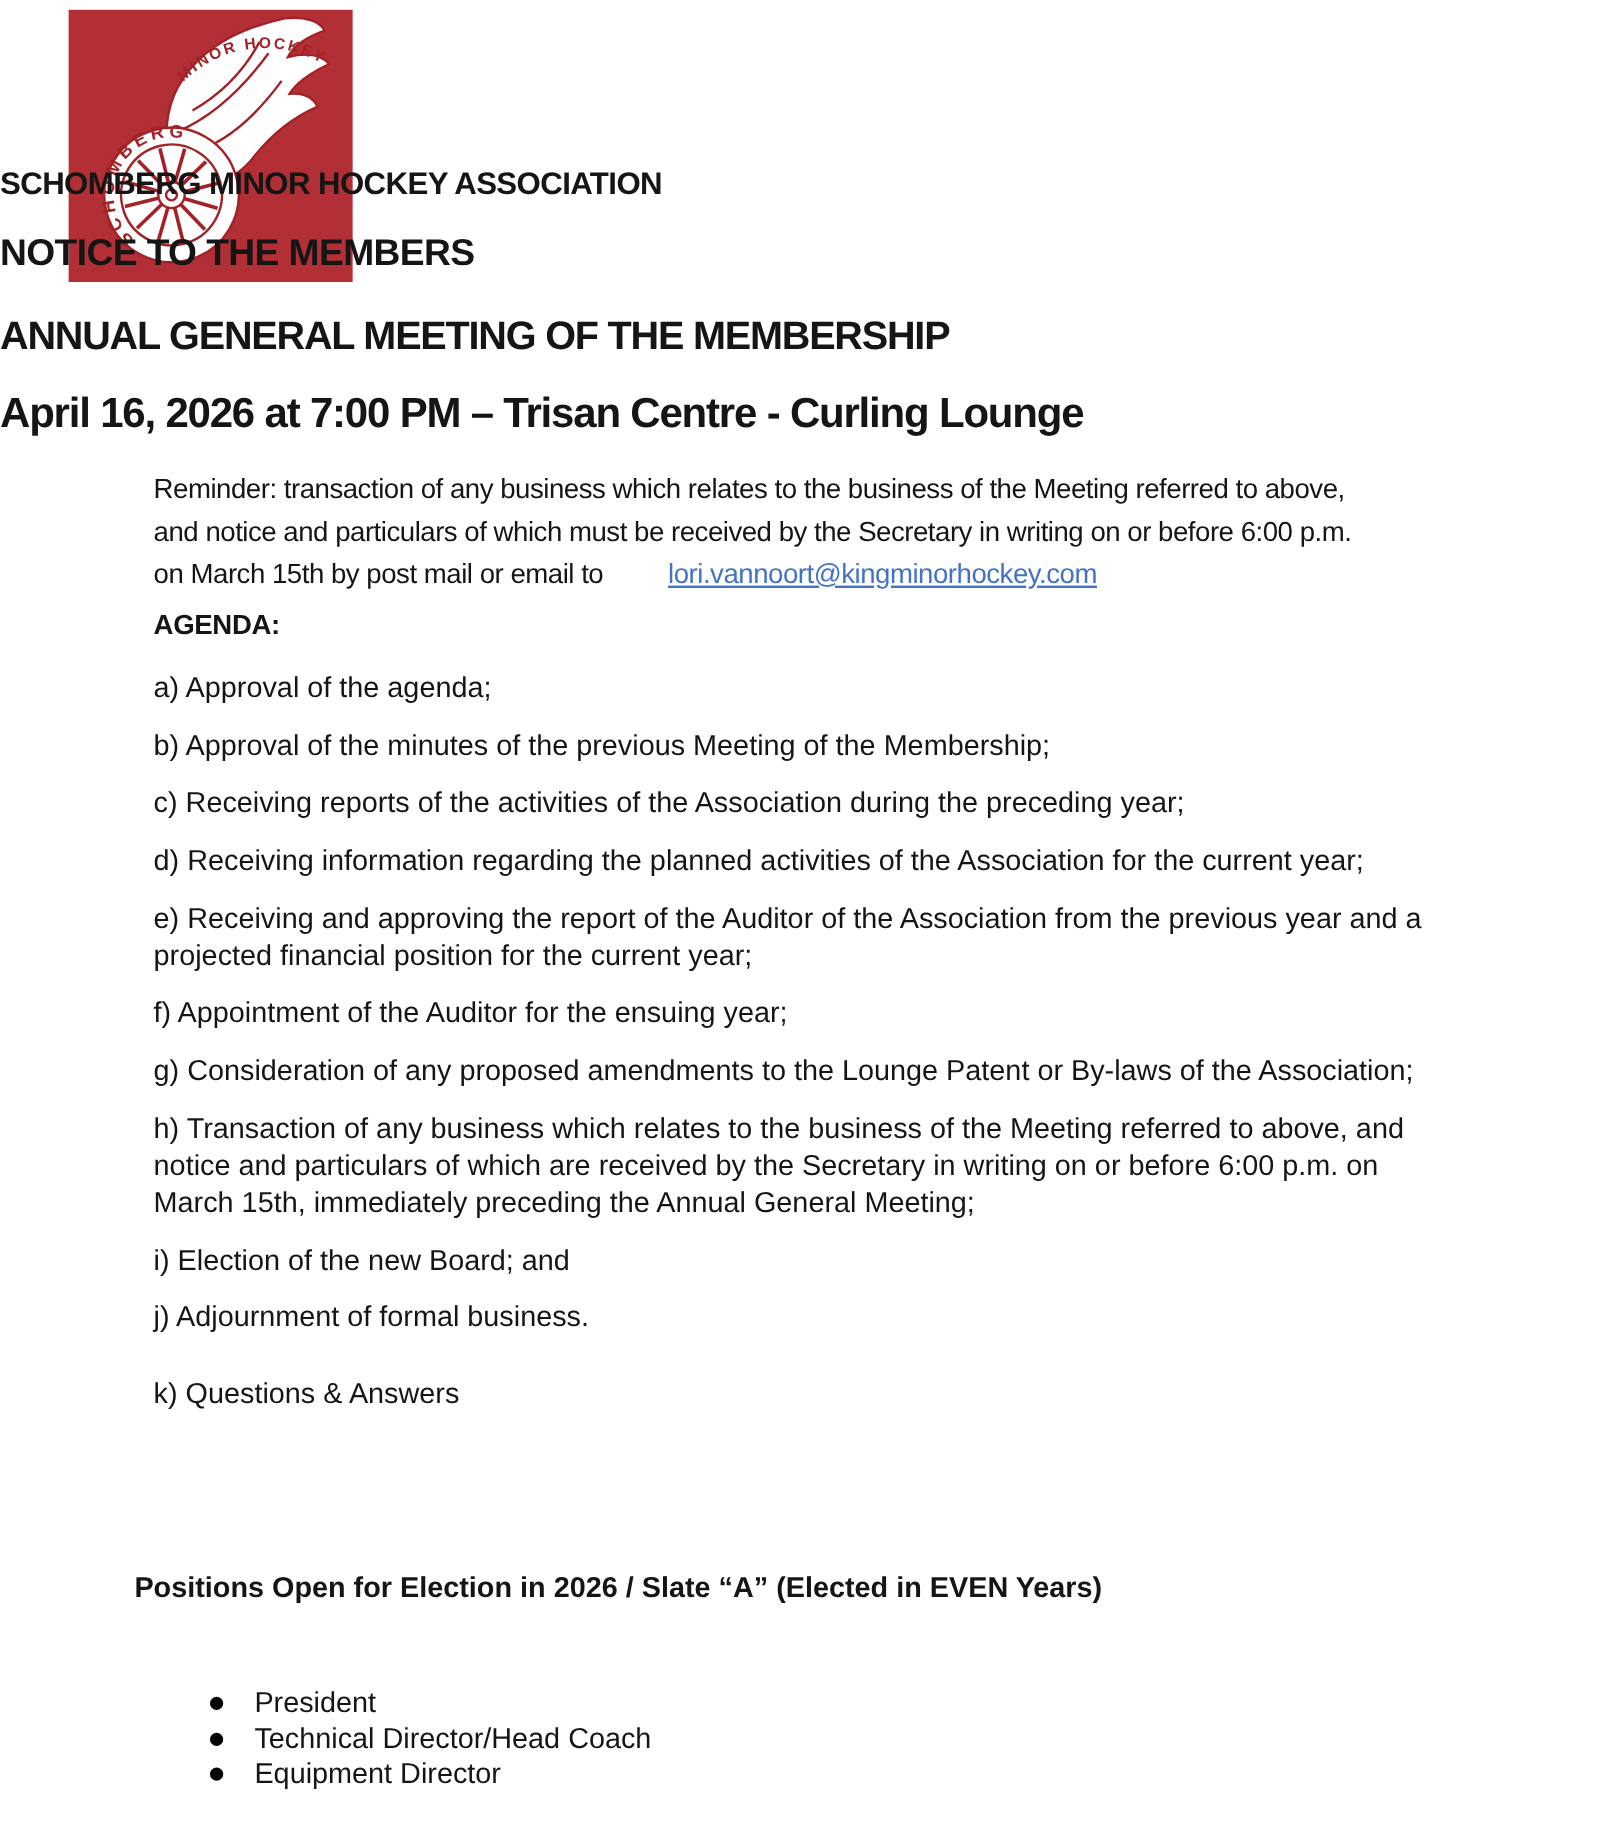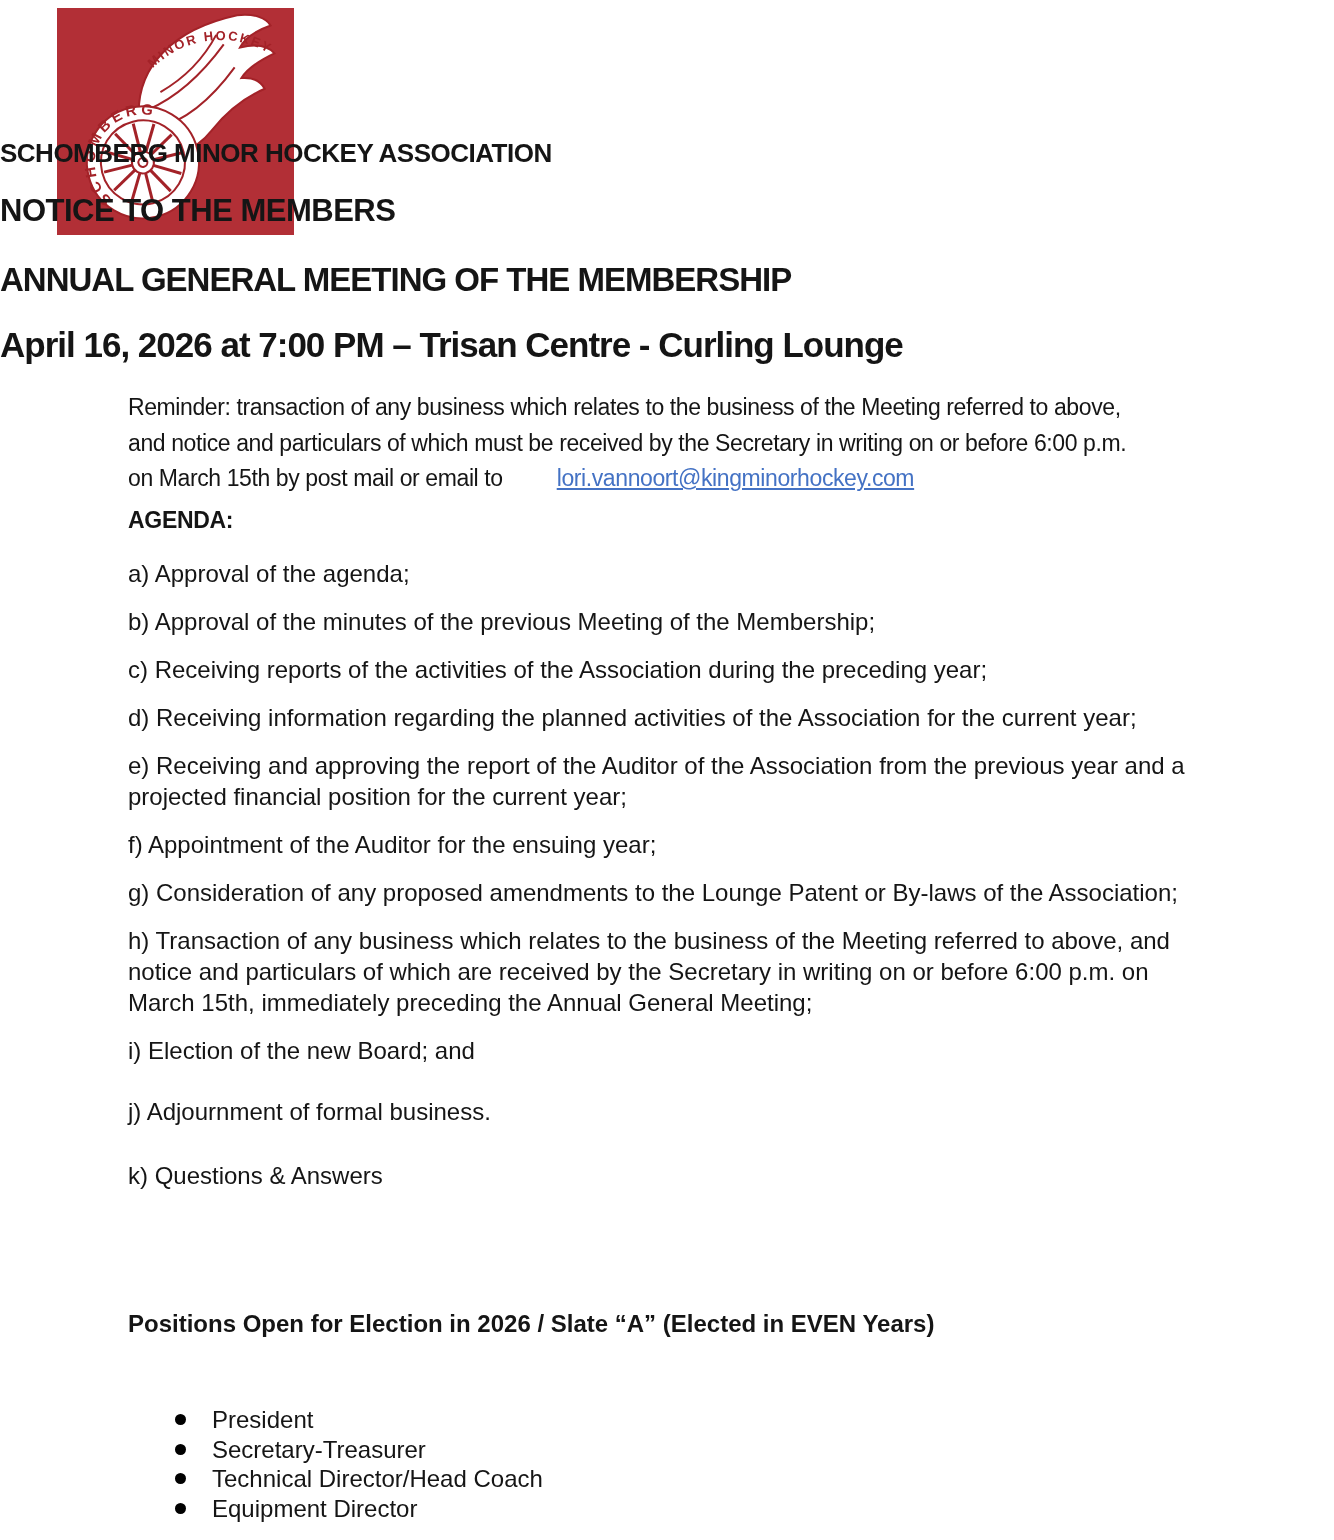--- a/index.html
+++ b/index.html
@@ -32,25 +32,25 @@
   .reminder b { font-weight:normal; }
   .email { text-decoration:underline; cursor:pointer;margin-left:48px; }
 
   
   .agenda-label { position:absolute; left:128px; top:507px;
                   font-size:23px; font-weight:bold; letter-spacing:-0.3px; }
   ol.agenda { position:absolute; left:128px; top:558px; width:1066px;
               margin:0; padding:0; list-style:none;
               font-size:24px; line-height:31px; }
   ol.agenda li + li { margin-top:17px; }
-  ol.agenda li:nth-child(10) { margin-top:30px; }
+  ol.agenda li:nth-child(10) { margin-top:16px; }
   ol.agenda li:nth-child(11) { margin-top:33px; }
 
   
-  .positions-heading { position:absolute; left:128px; top:1310px;
+  .positions-heading { position:absolute; left:112px; top:1310px;
                        font-size:24px; font-weight:bold; }
   ul.positions { position:absolute; left:128px; top:1405px;
                  margin:0; padding:0; list-style:none;
                  font-size:24px; line-height:29.5px; }
   ul.positions li { position:relative; padding-left:84px; }
   ul.positions li::before {
     content:""; position:absolute; left:47px; top:9px;
     width:11px; height:11px; border-radius:50%; background:#000;
   }
 </style>
@@ -130,18 +130,17 @@
       <li>g) Consideration of any proposed amendments to the Lounge Patent or By-laws of the Association;</li>
       <li>h) Transaction of any business which relates to the business of the Meeting referred to above, and notice and particulars of which are received by the Secretary in writing on or before 6:00 p.m. on March 15th, immediately preceding the Annual General Meeting;</li>
       <li>i) Election of the new Board; and</li>
       <li>j) Adjournment of formal business.</li>
       <li>k) Questions &amp; Answers</li>
     </ol>
 
   <div class="positions-heading">Positions Open for Election in 2026 / Slate “A” (Elected in EVEN Years)</div>
   <ul class="positions">
       <li>President</li>
-      <li>Secretary-Treasurer</li>
       <li>Technical Director/Head Coach</li>
       <li>Equipment Director</li>
     </ul>
 
 </div>
 
 </body></html>

